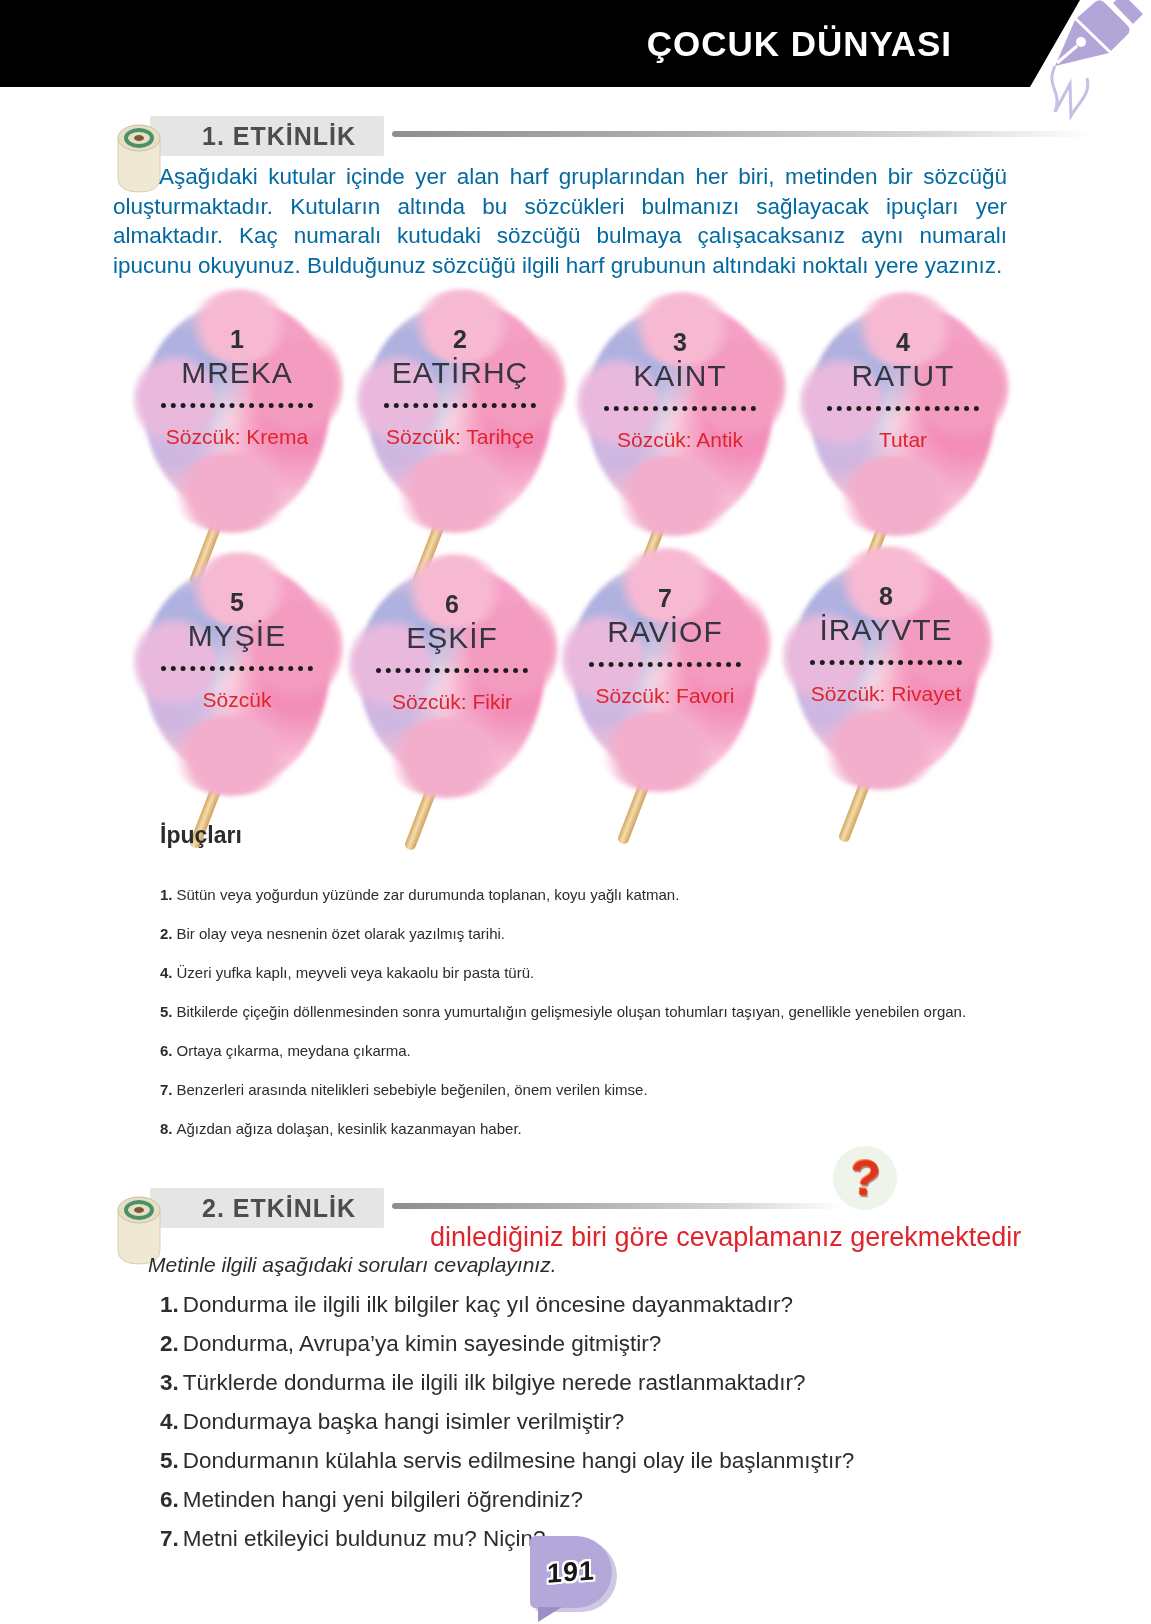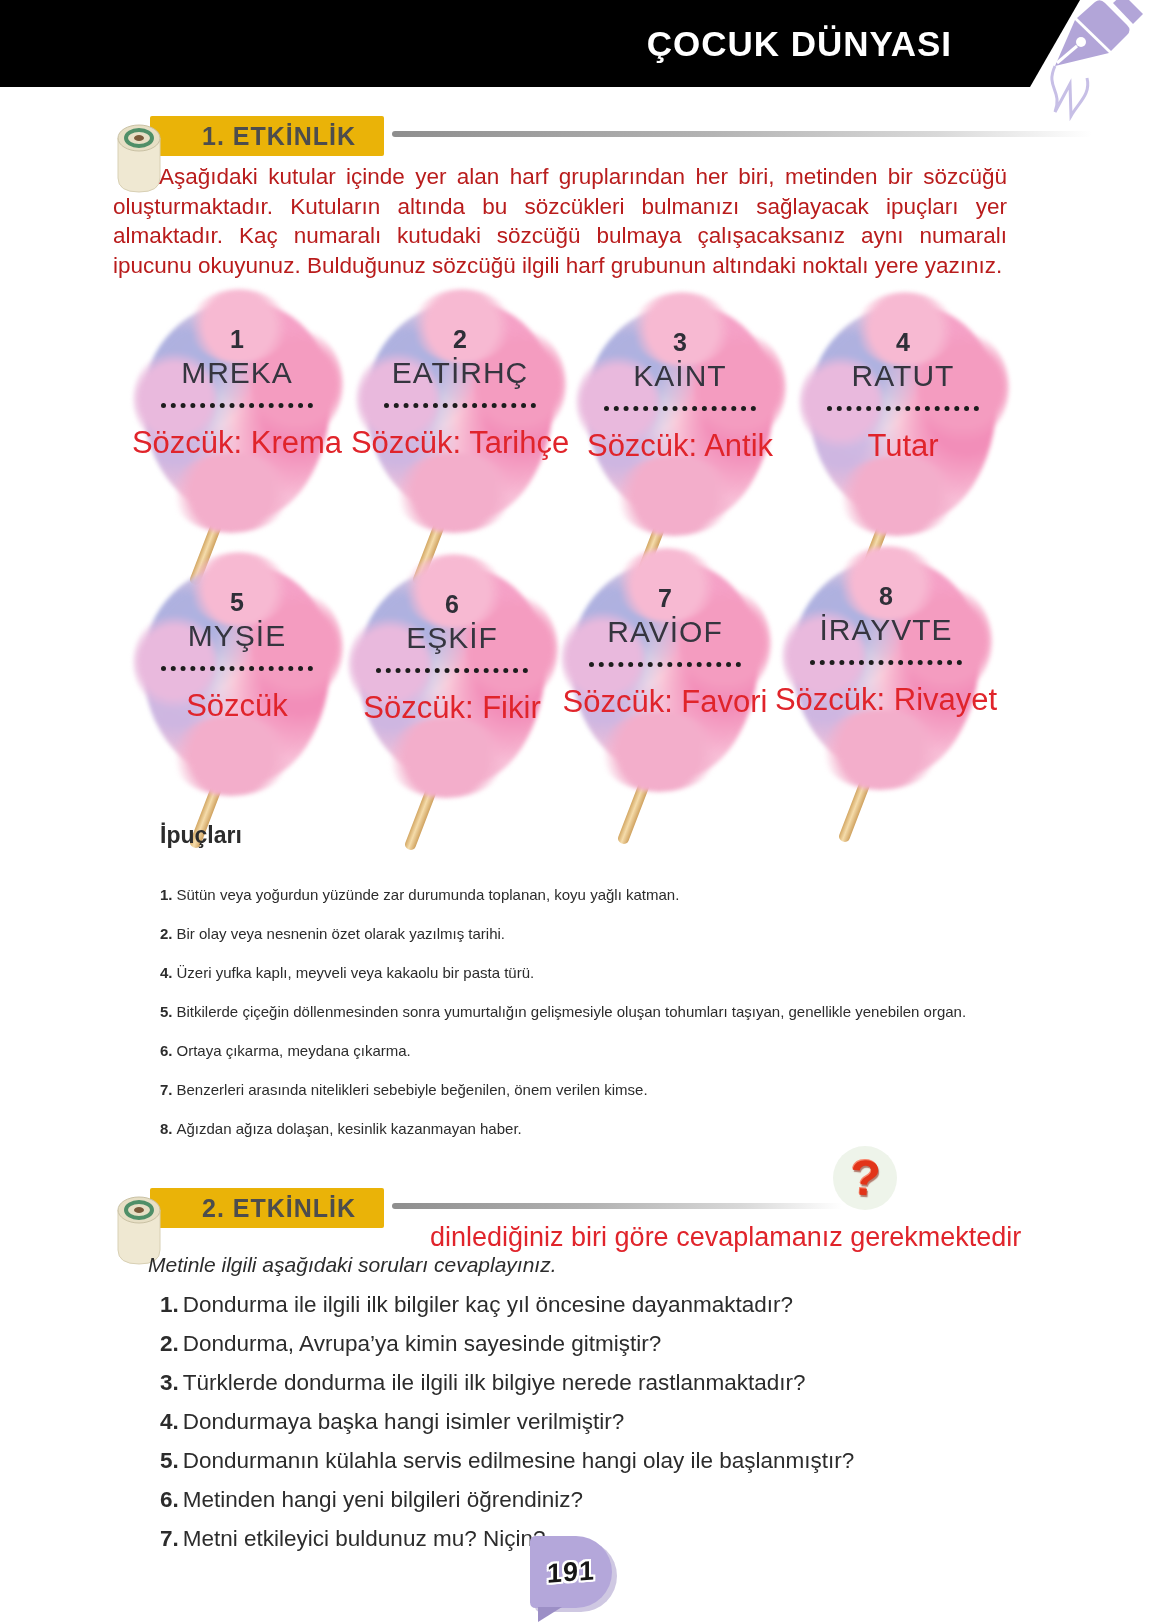--- a/index.html
+++ b/index.html
@@ -9,29 +9,29 @@
 
   
   .header-banner { position:absolute; left:0; top:0; width:1080px; height:87px;
     background:#000000; clip-path:polygon(0 0, 100% 0, calc(100% - 50px) 100%, 0 100%);
     box-shadow: inset 0 -5px 0 rgba(0,0,0,0.05); }
   .header-title { position:absolute; top:24px; right:128px; color:#ffffff; font-weight:bold;
     font-size:35px; letter-spacing:1px; }
   .pen-icon { position:absolute; left:1015px; top:0; }
 
   
-  .banner-flag { position:absolute; height:40px; background:#eab308; color:#4d4d4d;
+  .banner-flag { position:absolute; height:40px; background:#e5e5e5; color:#4d4d4d;
     font-weight:bold; font-size:25px; letter-spacing:1px; line-height:40px; padding:0 28px 0 52px;
     border-radius:2px; }
   .ink-line { position:absolute; height:6px; border-radius:3px;
     background:linear-gradient(to right,#8e8e8e,#b3b3b3 45%,#d9d9d9 78%,rgba(255,255,255,0)); }
   .scroll-icon { position:absolute; }
 
   
-  .intro-par { position:absolute; left:113px; top:162px; width:894px; color:#b91c1c;
+  .intro-par { position:absolute; left:113px; top:162px; width:894px; color:#0369a1;
     font-size:22.5px; line-height:29.5px; text-align:justify; text-indent:46px; }
 
   
   .candy { position:absolute; width:212px; height:272px; }
   .stick { position:absolute; left:44%; top:198px; width:11px; height:100px; z-index:0;
     background:linear-gradient(90deg,#d3a763,#f5dcab 45%,#cfa15e); border-radius:5px;
     transform:rotate(21deg); transform-origin:top center; }
   .blob-wrap { position:absolute; inset:0 0 38px 0; filter:blur(2px); z-index:1; }
   .blob-main { position:absolute; inset:8px 12px 6px 12px;
     border-radius:53% 47% 45% 55% / 46% 42% 58% 54%;
@@ -51,21 +51,21 @@
     background:radial-gradient(circle,#f49cc0 0 55%, rgba(244,156,192,0) 78%); }
   .puff.pc { left:58px; top:-4px; width:100px; height:74px;
     background:radial-gradient(circle,#f7b9d2 0 55%, rgba(247,185,210,0) 78%); }
   .puff.pd { left:40px; bottom:-6px; width:120px; height:80px;
     background:radial-gradient(circle,#f3aecb 0 55%, rgba(243,174,203,0) 78%); }
   .candy-content { position:absolute; inset:0; z-index:2; display:flex; flex-direction:column;
     align-items:center; padding-top:32px; }
   .candy-number { font-weight:bold; font-size:25px; color:#2f2f38; }
   .candy-letters { font-size:30px; color:#35353f; letter-spacing:1px; margin-top:2px; }
   .candy-dots { width:152px; height:10px; border-bottom:5px dotted #1d1d1d; margin-top:8px; }
-  .candy-answer { margin-top:17px; color:#e0242b; font-size:31px; white-space:nowrap; }
+  .candy-answer { margin-top:17px; color:#e0242b; font-size:21px; white-space:nowrap; }
 
   
   .clues { position:absolute; left:160px; top:822px; width:860px; color:#2c2c2c; }
   .clues-title { font-weight:bold; font-size:23px; margin-bottom:32px; }
   .clue { font-size:15px; line-height:28.5px; margin-bottom:10.5px; padding-left:30px; text-indent:-30px; }
   .clue .num, .question .num { font-weight:bold; margin-right:4px; }
 
   
   .handwritten-note { position:absolute; left:430px; top:1222px; color:#e0242b; font-size:27px; z-index:3; }
   .qmark-badge { position:absolute; left:833px; top:1146px; width:64px; height:64px; border-radius:50%;

